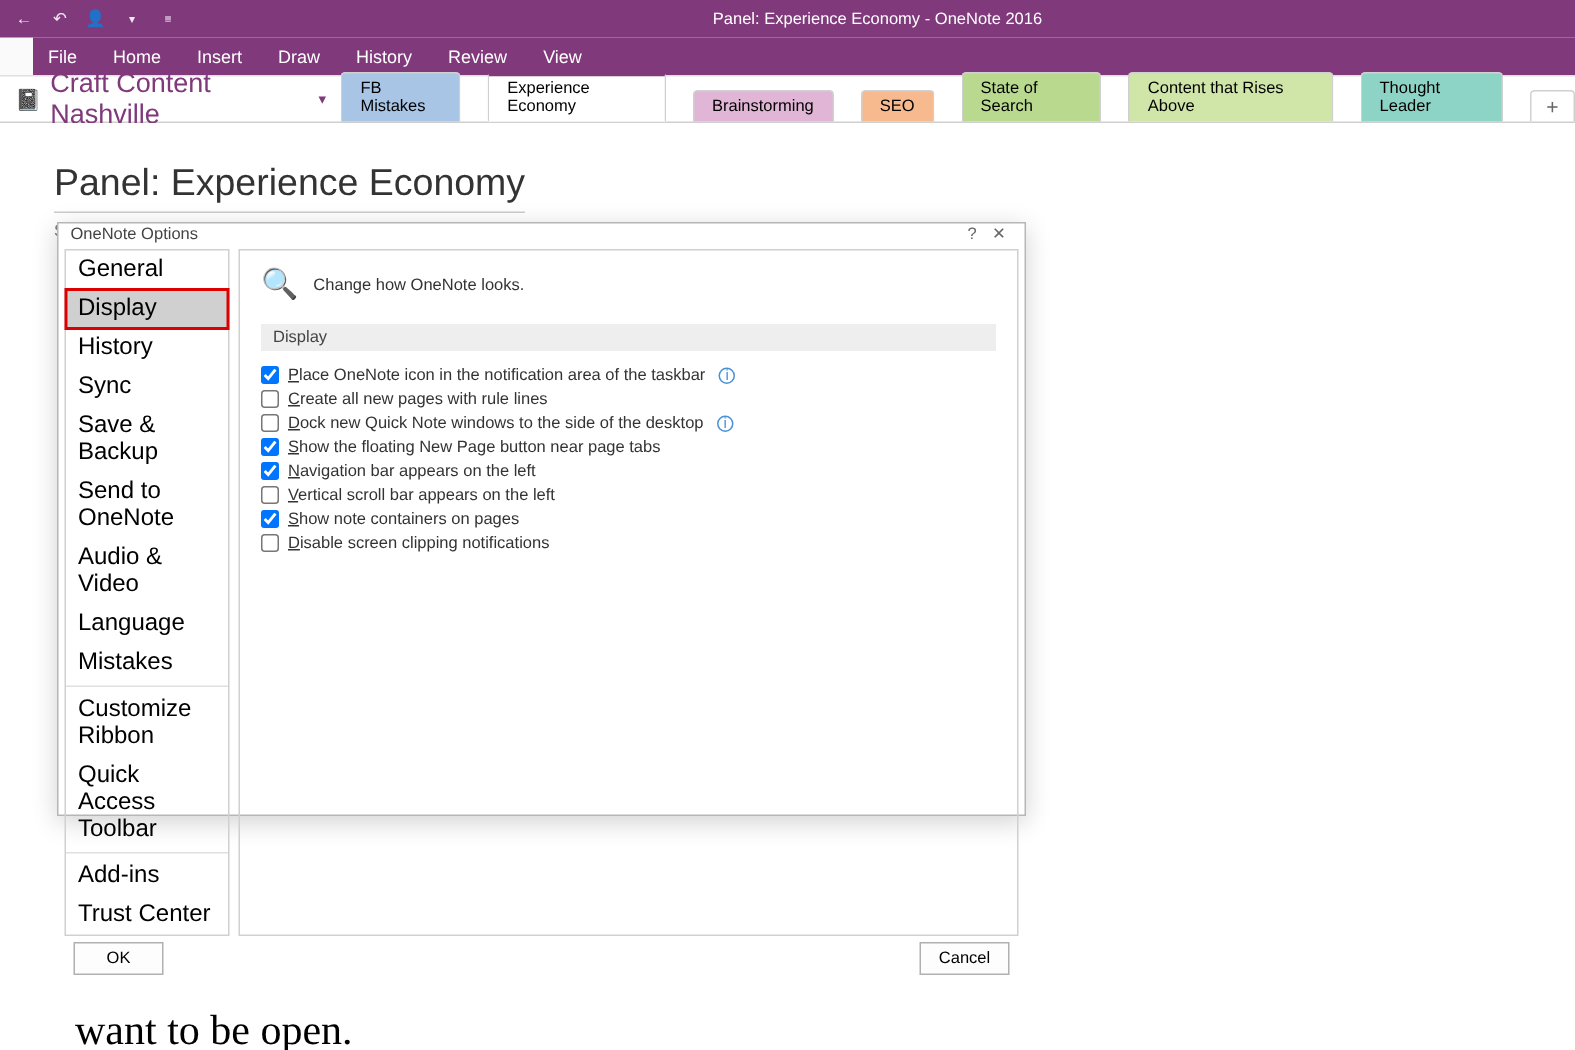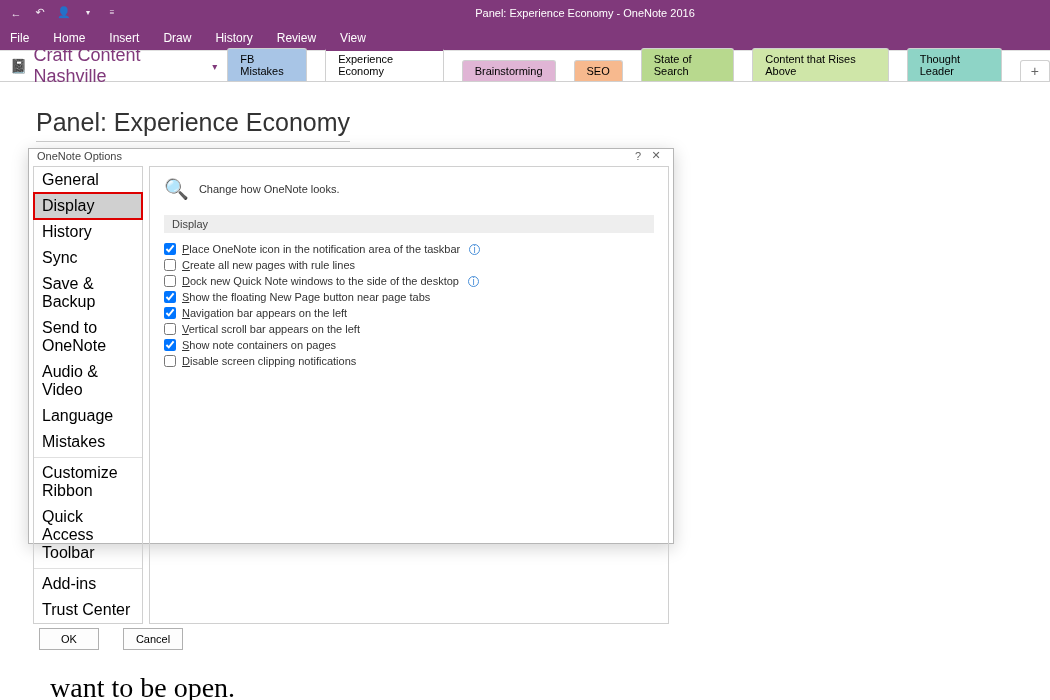--- a/index.html
+++ b/index.html
@@ -5,60 +5,60 @@
   * { box-sizing: border-box; margin: 0; padding: 0; font-family: "Segoe UI", Arial, sans-serif; }
   body { width: 1050px; height: 700px; overflow: hidden; background: #fafafa; position: relative; }
 
   
   .titlebar { height: 25px; background: #80397B; display: flex; align-items: center; color: #fff; font-size: 11px; }
   .titlebar .qat { display: flex; align-items: center; gap: 8px; padding-left: 8px; }
   .titlebar .qat .q-icon { width: 16px; height: 16px; display: flex; align-items: center; justify-content: center; opacity: .9; }
   .titlebar .title-text { flex: 1; text-align: center; }
 
   
-  .ribbon { height: 25px; background: #80397B; display: flex; align-items: center; padding-left: 10px; gap: 24px; color: #fff; font-size: 12px; }
+  .ribbon { height: 25px; background: #80397B; display: flex; align-items: center; padding-left: 10px; gap: 24px; color: #fff; font-size: 12px; margin-left: 22px; }
   .ribbon .ritem { cursor: pointer; }
 
   
   .sectionbar { height: 32px; background: #fff; border-top: 1px solid #e0e0e0; border-bottom: 1px solid #d0d0d0; display: flex; align-items: center; }
   .notebook { display: flex; align-items: center; gap: 6px; padding: 0 10px; color: #80397B; font-size: 18px; font-weight: 300; }
   .nb-icon { color: #80397B; font-size: 14px; }
   .tabs { display: flex; align-items: flex-end; gap: 16px; height: 100%; padding-top: 6px; }
   .tab { font-size: 11px; padding: 4px 12px; border: 1px solid #d0d0d0; border-bottom: none; border-radius: 3px 3px 0 0; margin-right: 2px; position: relative; }
   .tab.active { background: #fff; border-top: 3px solid #80397B; padding-top: 2px; margin-top: 36px; }
   .addtab { font-size: 14px; padding: 2px 10px; color: #666; border: 1px solid #d0d0d0; border-bottom: none; border-radius: 3px 3px 0 0; }
 
   
   .page { padding: 26px 36px; background: #fff; height: calc(700px - 82px); position: relative; }
   .page h1 { font-size: 25px; font-weight: 400; color: #333; border-bottom: 1px solid #ccc; padding-bottom: 4px; display: inline-block; }
   .page .meta { font-size: 11px; color: #777; margin-top: 6px; display: flex; gap: 40px; }
 
   
   .handwriting { position: absolute; font-family: "Segoe Script", cursive; color: #000; }
 
   
-  .dialog { position: absolute; left: 28px; top: 148px; width: 646px; height: 396px; background: #fff; border: 1px solid #b6b6b6; box-shadow: 0 4px 16px rgba(0,0,0,.18); display: flex; flex-direction: column; }
+  .dialog { position: absolute; left: 38px; top: 148px; width: 646px; height: 396px; background: #fff; border: 1px solid #b6b6b6; box-shadow: 0 4px 16px rgba(0,0,0,.18); display: flex; flex-direction: column; }
   .dialog-header { height: 24px; display: flex; align-items: center; padding: 0 8px; font-size: 11px; color: #444; }
   .dialog-header .sp { flex: 1; }
   .dialog-header .dlg-btn { width: 18px; text-align: center; color: #666; cursor: pointer; }
   .dialog-body { flex: 1; display: flex; padding: 4px; gap: 6px; }
   .catlist { width: 110px; border: 1px solid #d0d0d0; display: flex; flex-direction: column; font-size: 16px; }
   .catlist .cat { padding: 4px 8px; cursor: pointer; border-bottom: 0; }
   .catlist .cat.selected { background: #d0d0d0; outline: 2px solid #d00; outline-offset: -1px; }
   .catlist hr { border: none; border-top: 1px solid #e0e0e0; margin: 2px 0; }
   .panel { flex: 1; border: 1px solid #d0d0d0; padding: 10px 14px; font-size: 11px; color: #333; overflow: auto; }
   .panel-head { display: flex; align-items: center; gap: 10px; margin-bottom: 14px; }
   .panel-head .big-icon { font-size: 20px; color: #666; }
   .section-title { background: #eee; padding: 3px 8px; font-weight: 400; color: #444; margin-bottom: 8px; }
   .opts label { display: flex; align-items: center; gap: 6px; padding: 2px 0; }
   .opts input[type=checkbox] { width: 12px; height: 12px; }
   .info-icon { color: #4a90d9; font-size: 10px; border: 1px solid #4a90d9; border-radius: 50%; width: 11px; height: 11px; display: inline-flex; align-items: center; justify-content: center; margin-left: 3px; }
   .underline-key { text-decoration: underline; }
 
-  .dialog-footer { height: 34px; display: flex; align-items: center; justify-content: flex-start; gap: 24px; padding: 0 10px; }
+  .dialog-footer { height: 34px; display: flex; align-items: center; justify-content: space-between; gap: 24px; padding: 0 10px; }
   .dialog-footer button { min-width: 60px; height: 22px; font-size: 11px; background: #fdfdfd; border: 1px solid #b0b0b0; cursor: pointer; }
 
   
   .tc0{background:#A8C5E6;} .tc1{background:#fff;} .tc2{background:#E0B5D5;} .tc3{background:#F7B98E;}
   .tc4{background:#B8D98E;} .tc5{background:#CFE6A8;} .tc6{background:#8ED4C6;} .tc7{background:#F4B5B5;}
 </style>
 </head>
 <body>
 
 <div class="titlebar">

